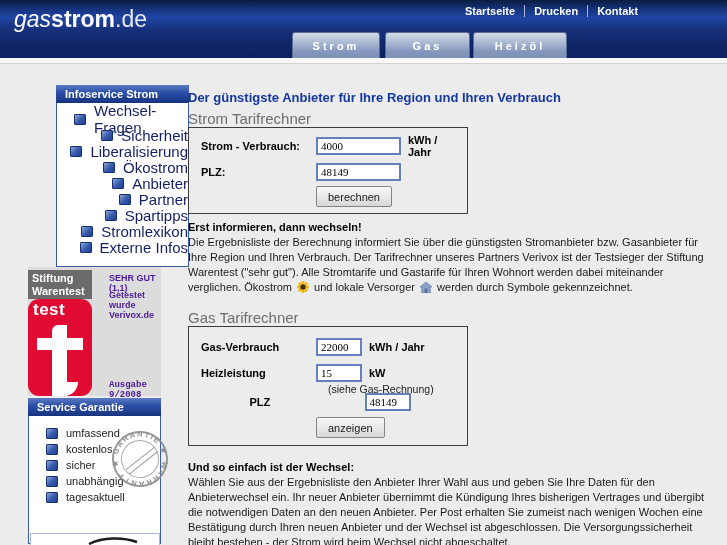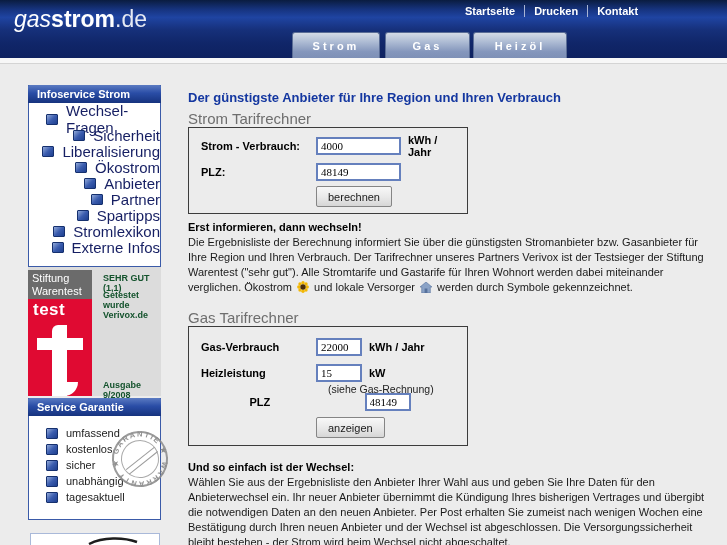--- a/index.html
+++ b/index.html
@@ -58,32 +58,32 @@
   }
   .info-items{padding-top:8px;}
   .info-items .side-item{color:#161f63;font-size:15px;font-weight:400;justify-content:flex-end;}
   .service-items{padding-top:9px;}
   .service-items .side-item{color:#222;font-size:11px;font-weight:400;cursor:default;}
 
   
   .warentest{left:28px;top:267px;width:133px;height:129px;background:#dcdcdc;}
   .wt-brand{
     left:0;top:3px;width:64px;height:29px;background:#6b6b6b;
-    color:#fff;font-weight:400;font-size:11px;line-height:13px;padding:2px 4px 0 4px;box-sizing:border-box;
-  }
-  .wt-red{left:0;top:32px;width:64px;height:97px;background:#e00a32;overflow:hidden;}
+    color:#fff;font-weight:700;font-size:11px;line-height:13px;padding:2px 4px 0 4px;box-sizing:border-box;
+  }
+  .wt-red{left:0;top:32px;width:64px;height:97px;background:#e00a32;overflow:hidden;border-radius:11px;}
   .wt-test{position:absolute;left:5px;top:1px;color:#fff;font-weight:700;font-size:17px;letter-spacing:0.5px;}
   .wt-stem{position:absolute;left:24px;top:26px;width:15px;height:71px;background:#fff;border-radius:6px 0 0 0;}
   .wt-bar{position:absolute;left:9px;top:39px;width:46px;height:12px;background:#fff;}
   .wt-foot{position:absolute;left:24px;top:83px;width:26px;height:14px;background:#fff;border-radius:0 0 14px 0;}
-  .wt-right{left:72px;top:0px;width:67px;height:114px;color:#14532d;}
+  .wt-right{left:78px;top:0px;width:67px;height:114px;color:#4c1d95;}
   .wt-rating{position:absolute;left:3px;top:6px;font-size:9px;font-weight:700;}
   .wt-tested{position:absolute;left:3px;top:23px;font-size:9px;font-weight:700;line-height:10px;}
   .wt-details{position:absolute;left:3px;top:50px;font-size:9px;line-height:10.5px;}
-  .wt-issue{position:absolute;left:3px;top:113px;font-size:9px;font-weight:700;}
+  .wt-issue{position:absolute;left:3px;top:113px;font-size:9px;font-weight:700;font-family:Liberation Mono, monospace;}
 
   
   .stamp{left:105px;top:424px;width:70px;height:70px;transform:rotate(-14deg);opacity:0.85;}
 
   
   .bottom-box{
     left:30px;top:533px;width:130px;height:20px;
     background:#fff;border:1px solid #a9b9d9;box-sizing:border-box;
   }
 
@@ -127,21 +127,21 @@
     <span class="link">Startseite</span>
     <span class="link">Drucken</span>
     <span class="link">Kontakt</span>
   </div>
   <div class="abs tab tab-strom">Strom</div>
   <div class="abs tab tab-gas">Gas</div>
   <div class="abs tab tab-heizoel">Heizöl</div>
 </div>
 <div class="abs header-strip"></div>
 
-<div class="abs side-box" style="top:85px;height:182px;">
+<div class="abs side-box" style="top:85px;height:182px;margin-left:28px;">
   <div class="side-box-header">Infoservice Strom</div>
   <div class="info-items">
     <div class="side-item">
         <span class="bullet"></span>
         <span>Wechsel-Fragen</span>
       </div>
     <div class="side-item">
         <span class="bullet"></span>
         <span>Sicherheit</span>
       </div>
@@ -190,21 +190,21 @@
   <div class="abs wt-right">
     <div class="wt-rating">SEHR GUT (1,1)</div>
     <div class="wt-tested">
       <div>Getestet wurde</div>
       <div>Verivox.de</div>
     </div>
     <div class="wt-issue">Ausgabe 9/2008</div>
   </div>
 </div>
 
-<div class="abs side-box" style="top:398px;height:122px;">
+<div class="abs side-box" style="top:398px;height:146px;">
   <div class="side-box-header">Service Garantie</div>
   <div class="service-items">
     <div class="side-item">
         <span class="bullet"></span>
         <span>umfassend</span>
       </div>
     <div class="side-item">
         <span class="bullet"></span>
         <span>kostenlos</span>
       </div>

